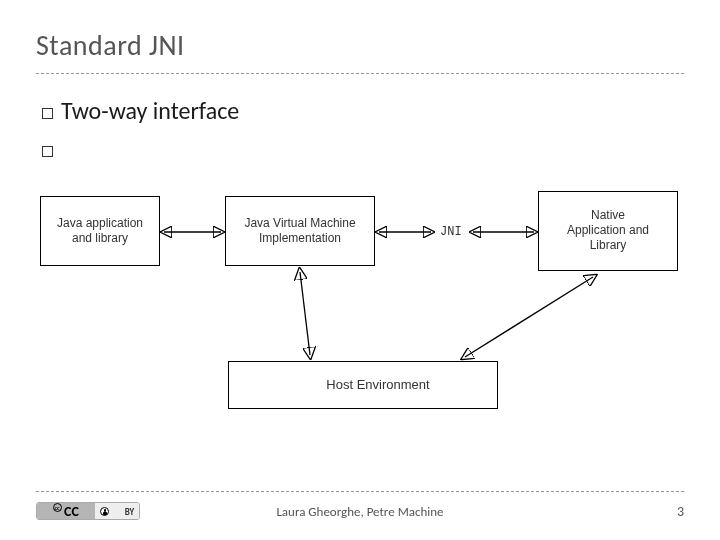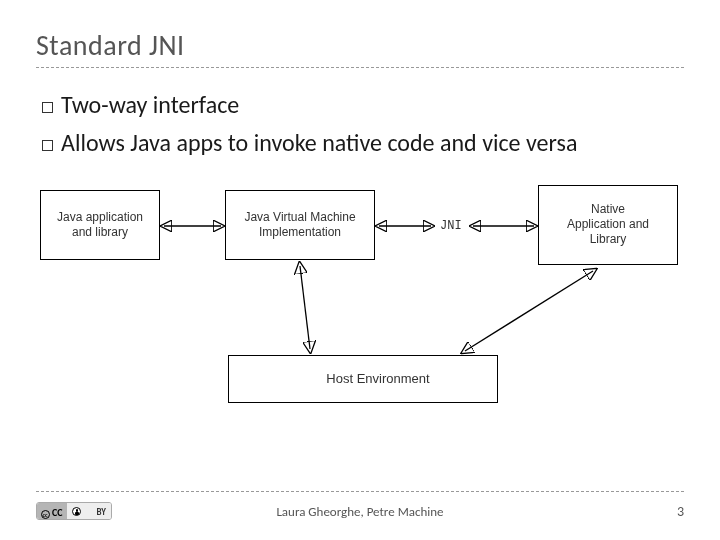--- a/index.html
+++ b/index.html
@@ -1,31 +1,31 @@
 <!DOCTYPE html>
 <html><head>
 <meta charset="utf-8">
 <style>
   * { box-sizing: border-box; margin: 0; padding: 0; }
   html, body { width: 720px; height: 540px; font-family: Calibri, Arial, sans-serif; background: #fff; color: #333; }
   .slide { position: relative; width: 720px; height: 540px; padding: 28px 36px 18px 36px; }
-  .title { font-size: 28px; color: #555; font-weight: 400; letter-spacing: 0.5px; margin-bottom: 4px; }
+  .title { font-size: 28px; color: #555; font-weight: 400; letter-spacing: 0.5px; margin-bottom: 10px; }
   .hr-dash { border: none; border-top: 1.5px dashed #999; margin-bottom: 18px; }
   .bullets { margin-left: 6px; margin-bottom: 12px; }
   .bullet { font-size: 24px; color: #1a1a1a; line-height: 1.6; }
   .bullet .sq { display: inline-block; width: 11px; height: 11px; border: 1.2px solid #333; margin-right: 8px; position: relative; top: 0px; }
   .diagram { position: relative; width: 640px; height: 245px; margin: 10px auto 0 auto; }
   .box { position: absolute; border: 1.5px solid #000; background: #fff; display: flex; align-items: center; justify-content: center; text-align: center; font-size: 12px; font-family: Arial, sans-serif; line-height: 1.25; padding: 4px 6px; }
   .jni-label { position: absolute; font-size: 12px; font-family: Liberation Mono, monospace; }
   .arrow-svg { position: absolute; }
   .footer { position: absolute; left: 36px; right: 36px; bottom: 20px; }
   .hr-dash-bottom { border: none; border-top: 1.5px dashed #999; margin-bottom: 10px; }
   .footer-row { display: flex; align-items: center; justify-content: space-between; }
   .cc-badge { display: inline-flex; align-items: center; border: 1px solid #aaa; border-radius: 3px; height: 18px; overflow: hidden; }
-  .cc-left { background: #b5b5b5; color: #000; font-size: 10px; font-weight: bold; padding: 0 4px; height: 100%; display: flex; align-items: flex-end; gap: 2px; }
+  .cc-left { background: #b5b5b5; color: #000; font-size: 14px; font-weight: bold; padding: 0 16px; height: 100%; display: flex; align-items: flex-start; gap: 2px; }
   .cc-circle { display:inline-block; width:9px; height:9px; border:1px solid #000; border-radius:50%; position:relative; }
   .cc-circle::after { content:"cc"; font-size:6px; position:absolute; left:0.5px; top:-0.5px; }
   .cc-right { background: #eee; font-size: 9px; font-weight: bold; padding: 0 5px; height: 100%; display:flex; align-items:center; gap:16px; }
   .by-circle { display:inline-block; width:9px; height:9px; border:1px solid #000; border-radius:50%; position:relative; background:#fff;}
   .by-circle::after { content:""; position:absolute; left:3px; top:1.5px; width:2.5px; height:2.5px; background:#000; border-radius:50%; }
   .by-circle::before { content:""; position:absolute; left:2.5px; top:4.5px; width:3.5px; height:3px; background:#000; border-radius:1px; }
   .footer-center { font-size: 13px; color: #555; position:absolute; left:50%; transform:translateX(-50%); }
   .footer-right { font-size: 14px; color: #555; }
 </style>
 </head>
@@ -34,21 +34,21 @@
 <div class="slide">
 
   <div class="title">Standard JNI</div>
   <hr class="hr-dash">
 
   <div class="bullets">
     <div class="bullet">
       <span class="sq"></span><span>Two-way interface</span>
     </div>
     <div class="bullet">
-      <span class="sq"></span><span>Allows Java apps to invoke native code and vice versa</span>
+      <span class="sq"></span>
     </div>
   </div>
 
   <div class="diagram">
 
     <div class="box" style="left:185px; top:15px; width:150px; height:70px;">
       <span style="white-space:pre-line">Java Virtual Machine
 Implementation</span>
     </div>
 

